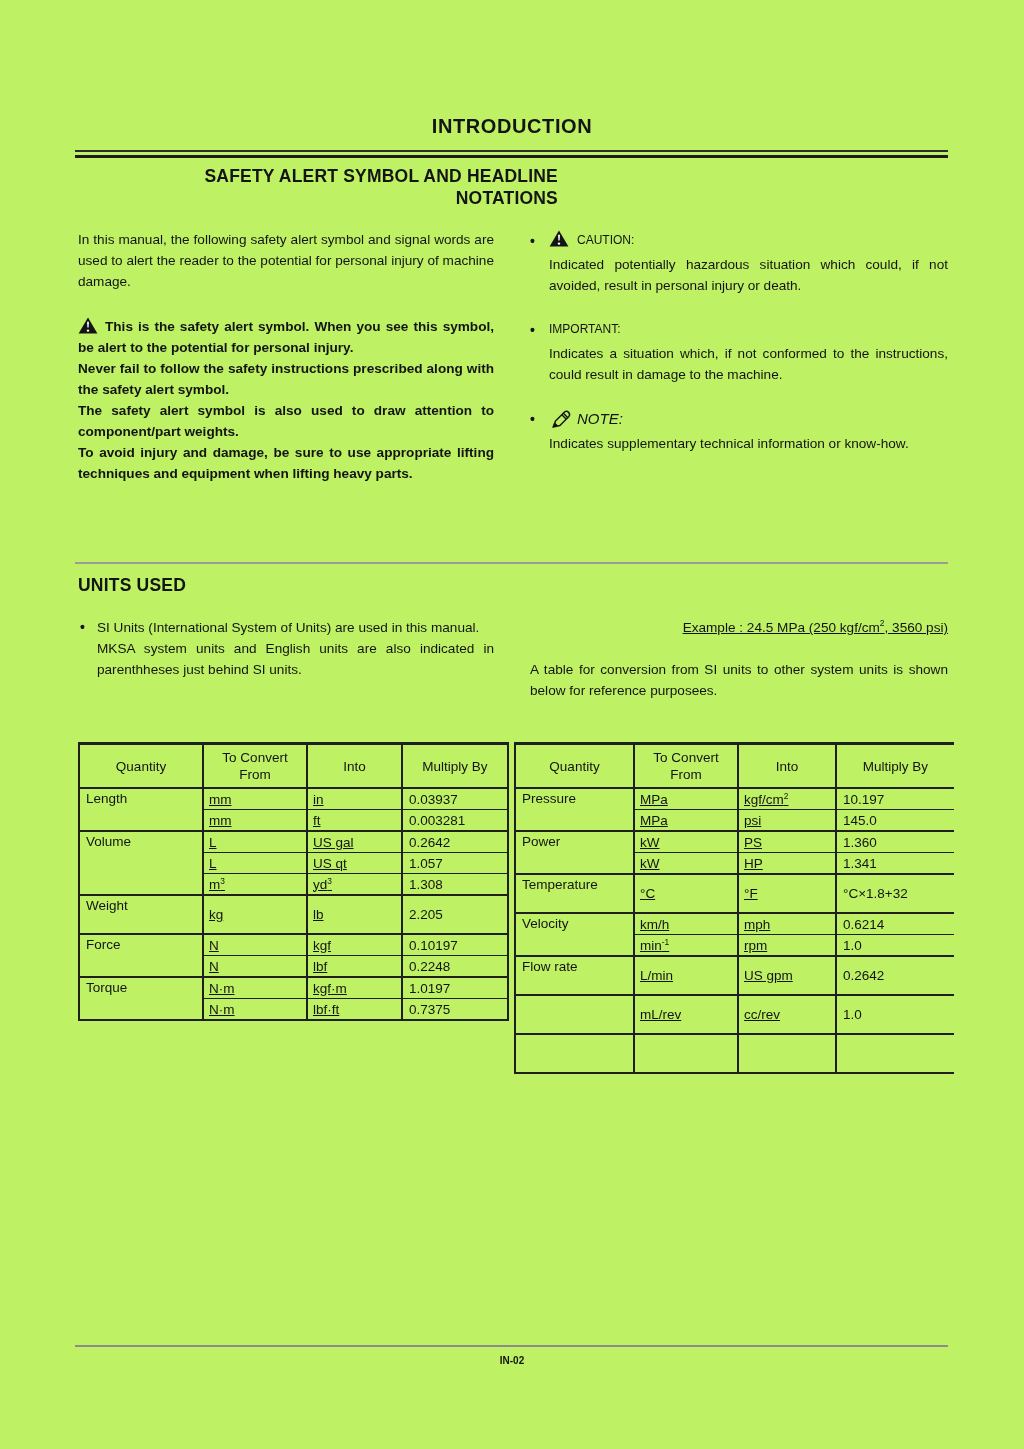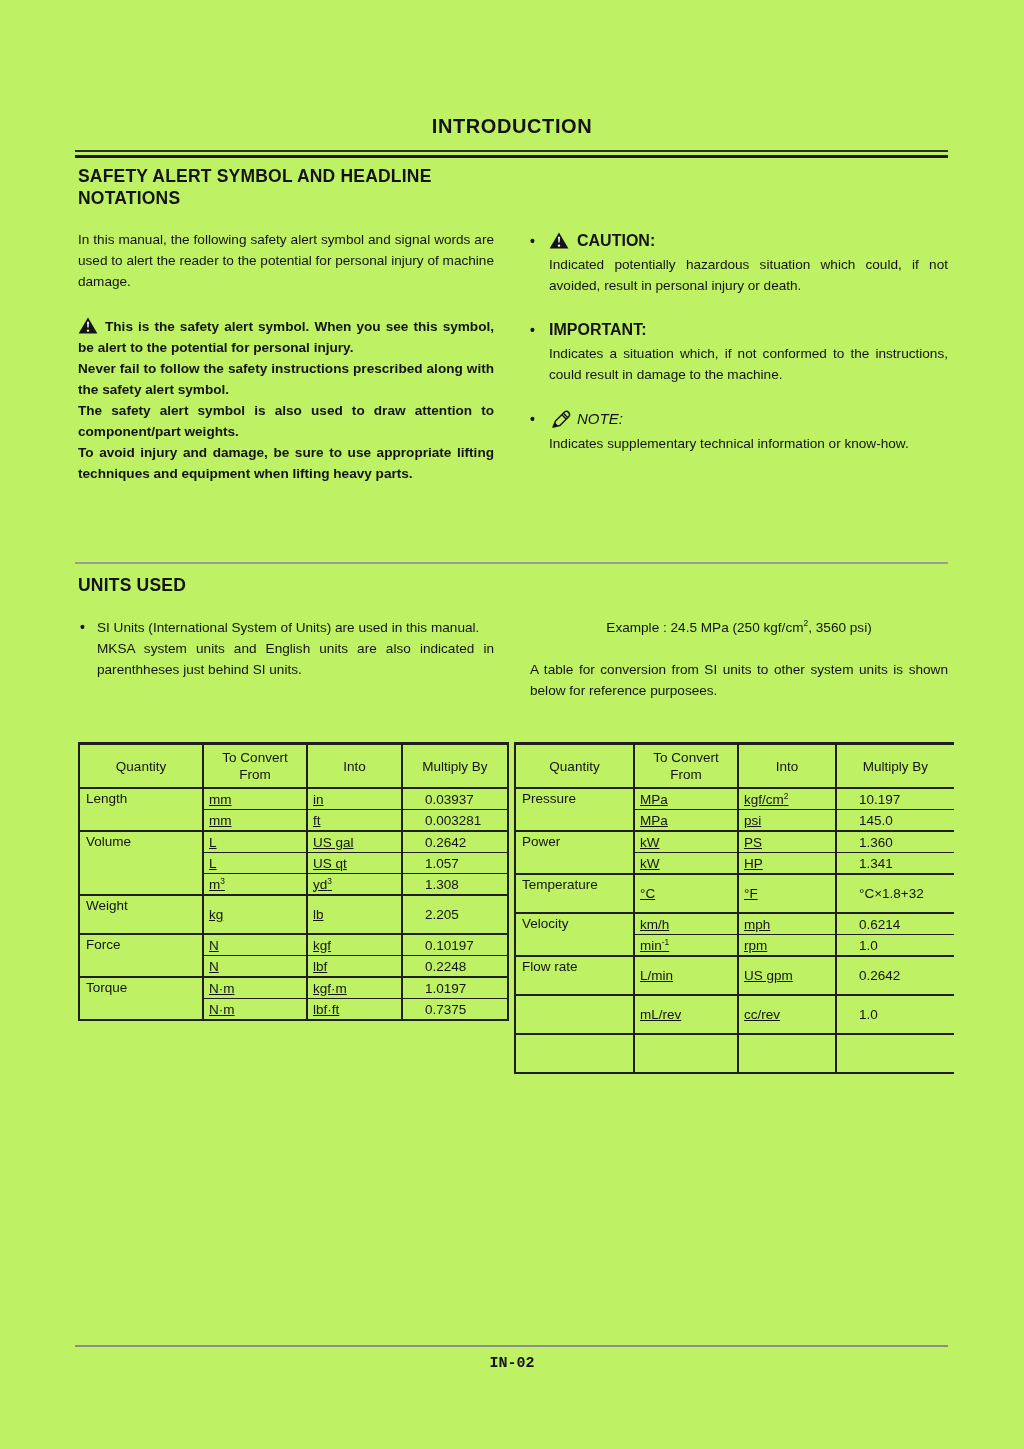--- a/index.html
+++ b/index.html
@@ -16,87 +16,87 @@
     position: absolute; top: 115px; left: 0; right: 0;
     text-align: center; font-size: 20px; font-weight: 700; letter-spacing: 0.6px;
   }
   .title-rule {
     position: absolute; top: 150px; left: 75px; width: 873px; height: 3px;
     border-top: 2px solid #2e2e2e; border-bottom: 3px solid #1c1c1c;
   }
 
   .sec-heading {
     position: absolute; margin: 0;
-    font-size: 17.5px; font-weight: 700; line-height: 22px; letter-spacing: 0.2px;
+    font-size: 17.5px; font-weight: 700; line-height: 22px; letter-spacing: 0.2px; text-align: right;
   }
   .safety-heading { top: 165px; left: 78px; width: 480px; }
 
   .col { position: absolute; font-size: 13.6px; line-height: 21px; }
   .left-col  { top: 229px; left: 78px;  width: 416px; }
   .right-col { top: 230px; left: 530px; width: 418px; }
 
   .para { margin: 0; text-align: justify; }
   .intro-para { margin-bottom: 24px; }
   .alert-line { text-align: justify; font-weight: bold; }
 
   .tri-icon svg { vertical-align: -3px; margin-right: 7px; }
 
   .notice { position: relative; padding-left: 19px; margin-bottom: 23px; }
   .notice .bullet {
     position: absolute; left: 0; top: 1px;
     font-size: 14px; font-weight: 700;
   }
-  .notice-head { font-size: 16px; font-weight: 700; margin-bottom: 3px; }
+  .notice-head { font-size: 12px; font-weight: 400; margin-bottom: 3px; }
   .notice-head .tri-icon svg { vertical-align: -3px; margin-right: 8px; }
   .note-head { font-weight: 400; font-size: 15px; font-style: italic; margin-bottom: 2px; }
   .note-head .pencil-icon svg { vertical-align: -7px; margin-right: 5px; font-style: normal; }
   .notice-body { margin: 0; }
 
   .units-divider {
     position: absolute; top: 562px; left: 75px; width: 873px;
     border-top: 2px solid #9b9b9b; height: 0;
   }
   .units-heading { top: 574px; left: 78px; }
 
   .units-left  { top: 617px; left: 80px;  width: 414px; padding-left: 17px; box-sizing: border-box; }
   .units-left .bullet { position: absolute; left: 0; top: 0px; font-size: 14px; font-weight: 700; }
   .units-right { top: 617px; left: 530px; width: 418px; }
-  .example-line { margin: 0 0 21px 0; text-align: center; }
+  .example-line { margin: 0 0 21px 0; text-align: right; text-decoration: underline; }
 
   .tables { position: absolute; top: 742px; left: 78px; display: flex; gap: 5px; }
 
   table.conv {
     border-collapse: collapse; table-layout: fixed;
     border: 2px solid #1f1f1f; border-top-width: 3px;
     font-size: 13.5px; color: #141414;
   }
   .conv th {
     border: 1px solid #1f1f1f; border-left-width: 2px; border-right-width: 2px; border-bottom-width: 2px;
     font-weight: 400; text-align: center; height: 40px; padding: 1px 4px; line-height: 17px;
   }
   .conv td {
     border: 1px solid #1f1f1f; border-left-width: 2px; border-right-width: 2px;
     height: 20px; padding: 0 5px; line-height: 17px; overflow: hidden; white-space: nowrap;
   }
   .conv tr.group-start td { border-top-width: 2px; }
   .conv td.qty  { text-align: left; vertical-align: top; padding: 1px 4px 16px 6px; }
   .conv td.from, .conv td.into { text-align: left; text-decoration: underline; }
-  .conv td.mult { text-align: left; padding-left: 22px; margin-left: 32px; }
+  .conv td.mult { text-align: left; padding-left: 6px; margin-left: 32px; }
   table.conv.open-right { border-right: 0; }
   .conv.open-right th:last-child, .conv.open-right td:last-child { border-right: 0; }
 
   sup { font-size: 62%; vertical-align: super; line-height: 0; }
 
   .footer-rule {
     position: absolute; top: 1345px; left: 75px; width: 873px;
     border-top: 2px solid #8c8c8c; height: 0;
   }
   .page-number {
     position: absolute; top: 1355px; left: 0; right: 0;
-    text-align: center; font-size: 15px; font-weight: 700; font-family: Liberation Mono, monospace;
+    text-align: center; font-size: 10px; font-weight: 700;
   }
 </style>
 </head>
 <body>
 
 <div class="page">
 
   <div class="doc-title">INTRODUCTION</div>
   <div class="title-rule"></div>
 

